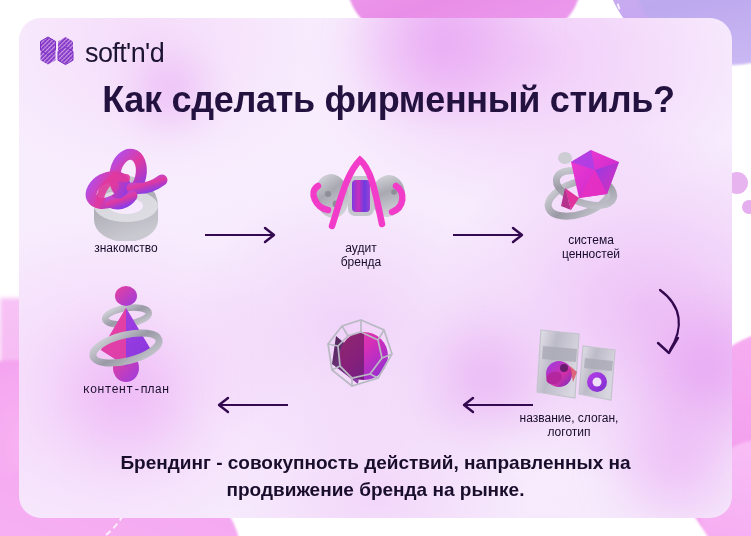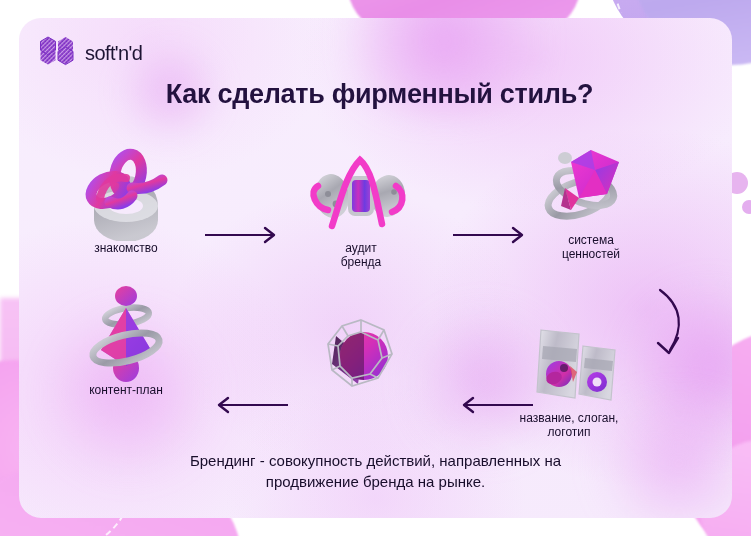--- a/index.html
+++ b/index.html
@@ -139,29 +139,29 @@
   .glow-f { left: 560px; top: 380px; width: 200px; height: 130px;
     background: radial-gradient(circle, rgba(232,162,243,0.6) 0%, rgba(232,162,243,0) 70%);
     filter: blur(16px); }
 
   
   #logo-row {
     position: absolute; left: 20px; top: 18px;
     display: flex; align-items: center; gap: 10px;
   }
   #logo-text {
-    font-size: 20px; font-weight: 400; color: #1d1433;
+    font-size: 27px; font-weight: 400; color: #1d1433;
     letter-spacing: -0.6px; line-height: 1;
   }
 
   
   #title {
-    position: absolute; left: 4px; top: 61px; width: 713px;
+    position: absolute; left: 13px; top: 61px; width: 713px;
     text-align: center;
-    font-size: 27px; font-weight: 700; color: #23123f;
+    font-size: 36px; font-weight: 700; color: #23123f;
     letter-spacing: -0.3px;
   }
 
   
   .step {
     position: absolute;
     width: 170px;
     text-align: center;
   }
   .step-icon {
@@ -172,35 +172,35 @@
     font-size: 12px; color: #180d2b; line-height: 1.18;
     white-space: pre-line;
   }
 
   
   #step-1 { left: 22px;  top: 128px; }
   #step-2 { left: 257px; top: 128px; }
   #step-3 { left: 487px; top: 120px; }
   #step-4 { left: 465px; top: 298px; }
   #step-5 { left: 257px; top: 290px; }
-  #step-6 { left: 22px;  top: 270px; }
+  #step-6 { left: 22px;  top: 270px; font-family: Liberation Mono, monospace; }
 
   
   .arrow { position: absolute; }
   #arrow-1 { left: 185px; top: 208px; }
   #arrow-2 { left: 433px; top: 208px; }
   #arrow-3 { left: 627px; top: 268px; }
   #arrow-4 { left: 437px; top: 378px; }
   #arrow-5 { left: 192px; top: 378px; }
 
   
   #caption {
     position: absolute; left: 60px; top: 432px; width: 593px;
     text-align: center;
-    font-size: 15px; font-weight: 400; color: #180d2b;
+    font-size: 19px; font-weight: 700; color: #180d2b;
     line-height: 1.42;
     white-space: pre-line;
   }
 </style>
 </head>
 <body>
 
 <div id="stage">
 
   <div class="bg-layer">

